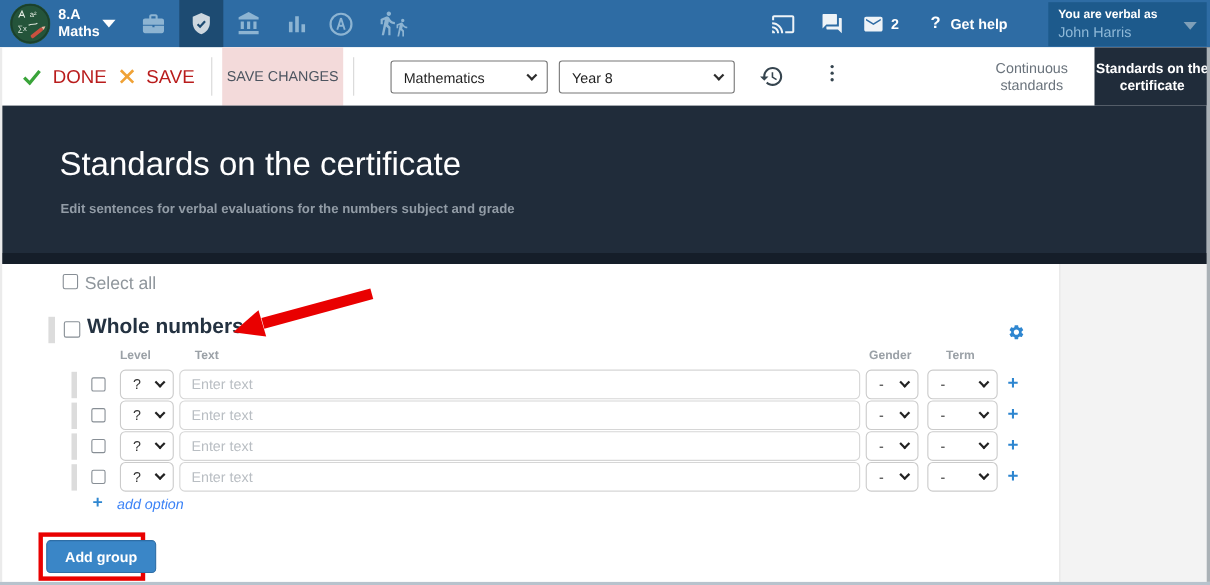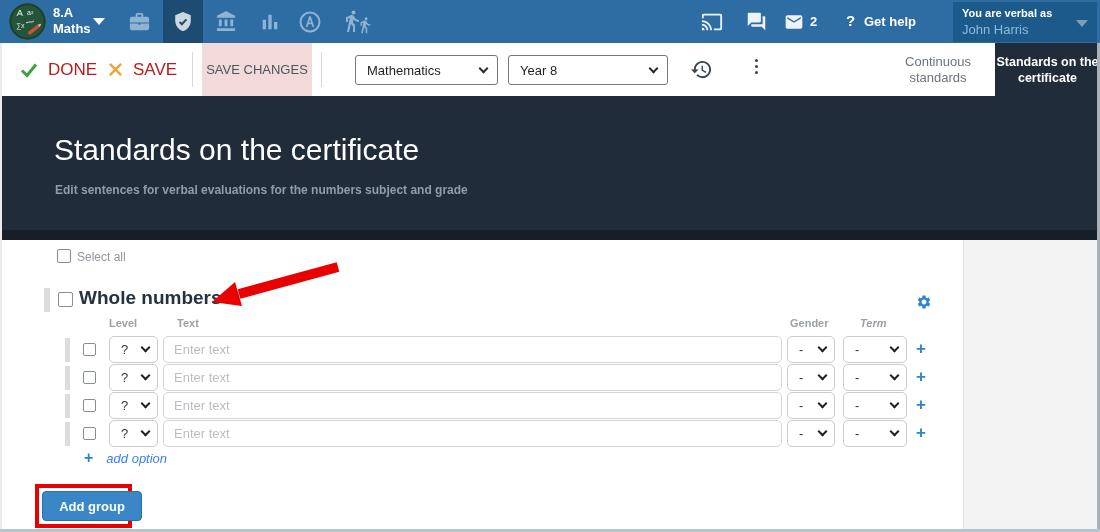--- a/index.html
+++ b/index.html
@@ -38,21 +38,21 @@
 
   
   .hero { position:absolute; left:2px; top:96px; width:1095px; height:144px; background:#202c3a; }
   .hero-bottom { position:absolute; left:2px; top:230px; width:1095px; height:10px; background:#151e29; }
   .hero-title { position:absolute; left:54px; top:133px; color:#fff; font-size:30px; line-height:34px; }
   .hero-sub { position:absolute; left:55px; top:183px; color:#929ca6; font-size:12px; font-weight:600; }
 
   
   .side-panel { position:absolute; left:963px; top:240px; width:134px; height:289px; background:#f3f3f3; border-left:1px solid #e6e6e6; }
   .cb { position:absolute; background:#fff; border:1px solid #878e95; border-radius:2px; cursor:pointer; }
-  .select-all-label { position:absolute; left:77px; top:250px; font-size:12px; color:#8f969c; }
+  .select-all-label { position:absolute; left:77px; top:250px; font-size:16px; color:#8f969c; }
   .grp-handle { position:absolute; left:44px; top:288px; width:6px; height:24px; background:#dcdcdc; cursor:grab; }
   .grp-title { position:absolute; left:79px; top:287px; font-size:19px; font-weight:bold; color:#243241; }
   .gear { position:absolute; left:916px; top:294px; color:#2e86d0; cursor:pointer; }
   .col-h { position:absolute; top:317px; font-size:11px; font-weight:600; color:#9ba1a7; }
   .row { position:absolute; left:0; width:945px; height:28px; }
   .row .handle { position:absolute; left:65px; top:2px; width:5px; height:24px; background:#dcdcdc; cursor:grab; }
   .row .cb { top:7px; left:83px; width:13px; height:13px; }
   .row-select { position:absolute; top:0; height:27px; background:#fff; border:1px solid #cbcbcb; border-radius:5px; display:flex; align-items:center; justify-content:space-between; padding:0 8px 0 11px; font-size:13px; color:#333; cursor:pointer; }
   .row-select .chev { border-color:#222; }
   .text-input { position:absolute; left:163px; top:0; width:619px; height:27px; border:1px solid #d6d6d6; border-radius:5px; font-family:"Liberation Sans", sans-serif; font-size:13px; color:#000000; padding:0 10px; outline:none; }
@@ -220,21 +220,21 @@
   </div>
 
   <svg class="abs" style="left:205px; top:257px;" width="140" height="56">
     <line x1="133" y1="10" x2="34" y2="37" stroke="#e90000" stroke-width="10"></line>
     <polygon points="7,45 30,25 37,49" fill="#e90000"></polygon>
   </svg>
 
   <div class="col-h" style="left:109px;">Level</div>
   <div class="col-h" style="left:177px;">Text</div>
   <div class="col-h" style="left:790px;">Gender</div>
-  <div class="col-h" style="left:860px;font-style:italic;">Term</div>
+  <div class="col-h" style="left:860px;">Term</div>
 
   <div class="row" style="top:336px;">
     <div class="handle"></div>
     <div class="cb"></div>
     <div class="row-select" style="left:109px; width:49px;">
         <span>?</span>
         <span class="chev"></span>
       </div>
     <input class="text-input" placeholder="Enter text" style="">
     <div class="row-select" style="left:787px; width:48px;">

